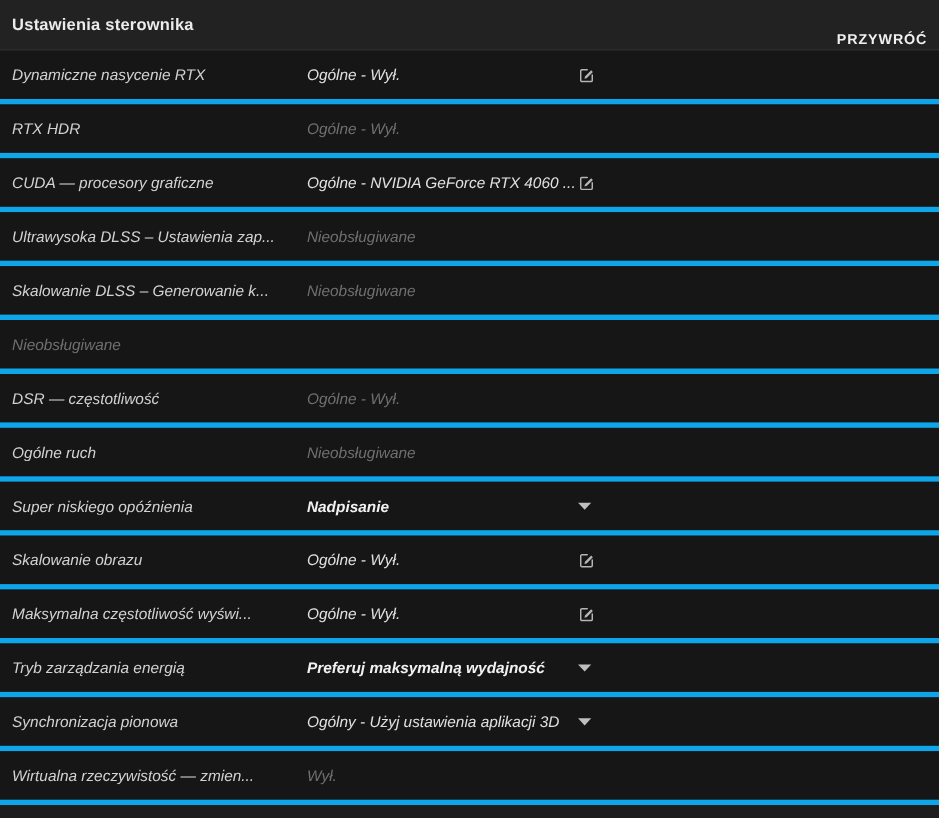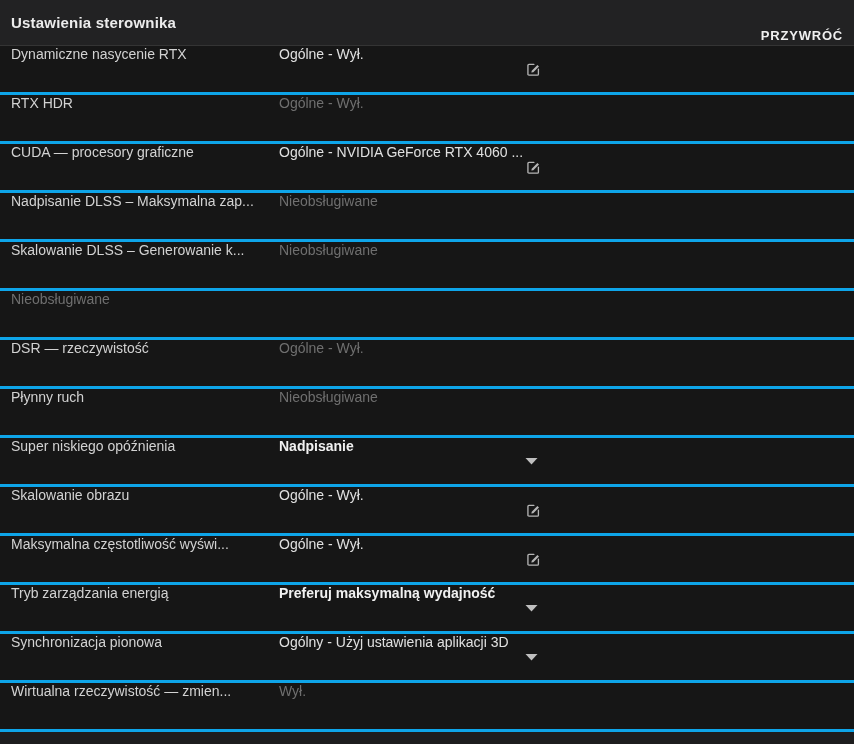--- a/index.html
+++ b/index.html
@@ -40,23 +40,25 @@
     font-weight: 700;
     letter-spacing: 0.8px;
     cursor: pointer;
     padding: 4px 0;
     margin-top: 25px;
   }
   .row {
     box-sizing: border-box;
     height: 49px;
     background: #161616;
-    border-bottom: 3px solid #0ea5e9;
+    border-bottom: 5px solid #0ea5e9;
     display: flex;
+    align-items: center;
     padding-left: 11px;
+    font-style: italic;
   }
   .row .label {
     width: 268px;
     flex: 0 0 268px;
     color: #d2d2d2;
     font-size: 14px;
     white-space: nowrap;
     overflow: hidden;
   }
   .row .value {
@@ -110,40 +112,40 @@
         <span class="label">CUDA — procesory graficzne</span>
         <span class="value val-normal">Ogólne - NVIDIA GeForce RTX 4060 ...</span>
         <span class="control clickable">
           <svg width="17" height="17" viewBox="0 0 18 18" xmlns="http://www.w3.org/2000/svg">
             <path d="M9.4 3.6 H4.2 a1.1 1.1 0 0 0 -1.1 1.1 V13.9 a1.1 1.1 0 0 0 1.1 1.1 H13.1 a1.1 1.1 0 0 0 1.1 -1.1 V8.6" fill="none" stroke="#b5b5b5" stroke-width="1.4" stroke-linecap="round"></path>
             <path d="M6.7 12.3 l0.45 -2.1 6.0 -6.0 1.65 1.65 -6.0 6.0 -2.1 0.45 z" fill="#b5b5b5"></path>
           </svg>
         </span>
       </div>
       <div class="row">
-        <span class="label">Nadpisanie DLSS – Maksymalna zap...</span>
+        <span class="label">Ultrawysoka DLSS – Ustawienia zap...</span>
         <span class="value val-disabled">Nieobsługiwane</span>
         <span class="control"></span>
       </div>
       <div class="row">
         <span class="label">Skalowanie DLSS – Generowanie k...</span>
         <span class="value val-disabled">Nieobsługiwane</span>
         <span class="control"></span>
       </div>
       <div class="row">
         <span class="value val-disabled">Nieobsługiwane</span>
         <span class="control"></span>
       </div>
       <div class="row">
-        <span class="label">DSR — rzeczywistość</span>
+        <span class="label">DSR — częstotliwość</span>
         <span class="value val-disabled">Ogólne - Wył.</span>
         <span class="control"></span>
       </div>
       <div class="row">
-        <span class="label">Płynny ruch</span>
+        <span class="label">Ogólne ruch</span>
         <span class="value val-disabled">Nieobsługiwane</span>
         <span class="control"></span>
       </div>
       <div class="row">
         <span class="label">Super niskiego opóźnienia</span>
         <span class="value val-bold">Nadpisanie</span>
         <span class="control clickable">
           <svg width="13" height="8" viewBox="0 0 13 8" xmlns="http://www.w3.org/2000/svg">
             <polygon points="0.5,1 12.5,1 6.5,7.5" fill="#bfbfbf"></polygon>
           </svg>

